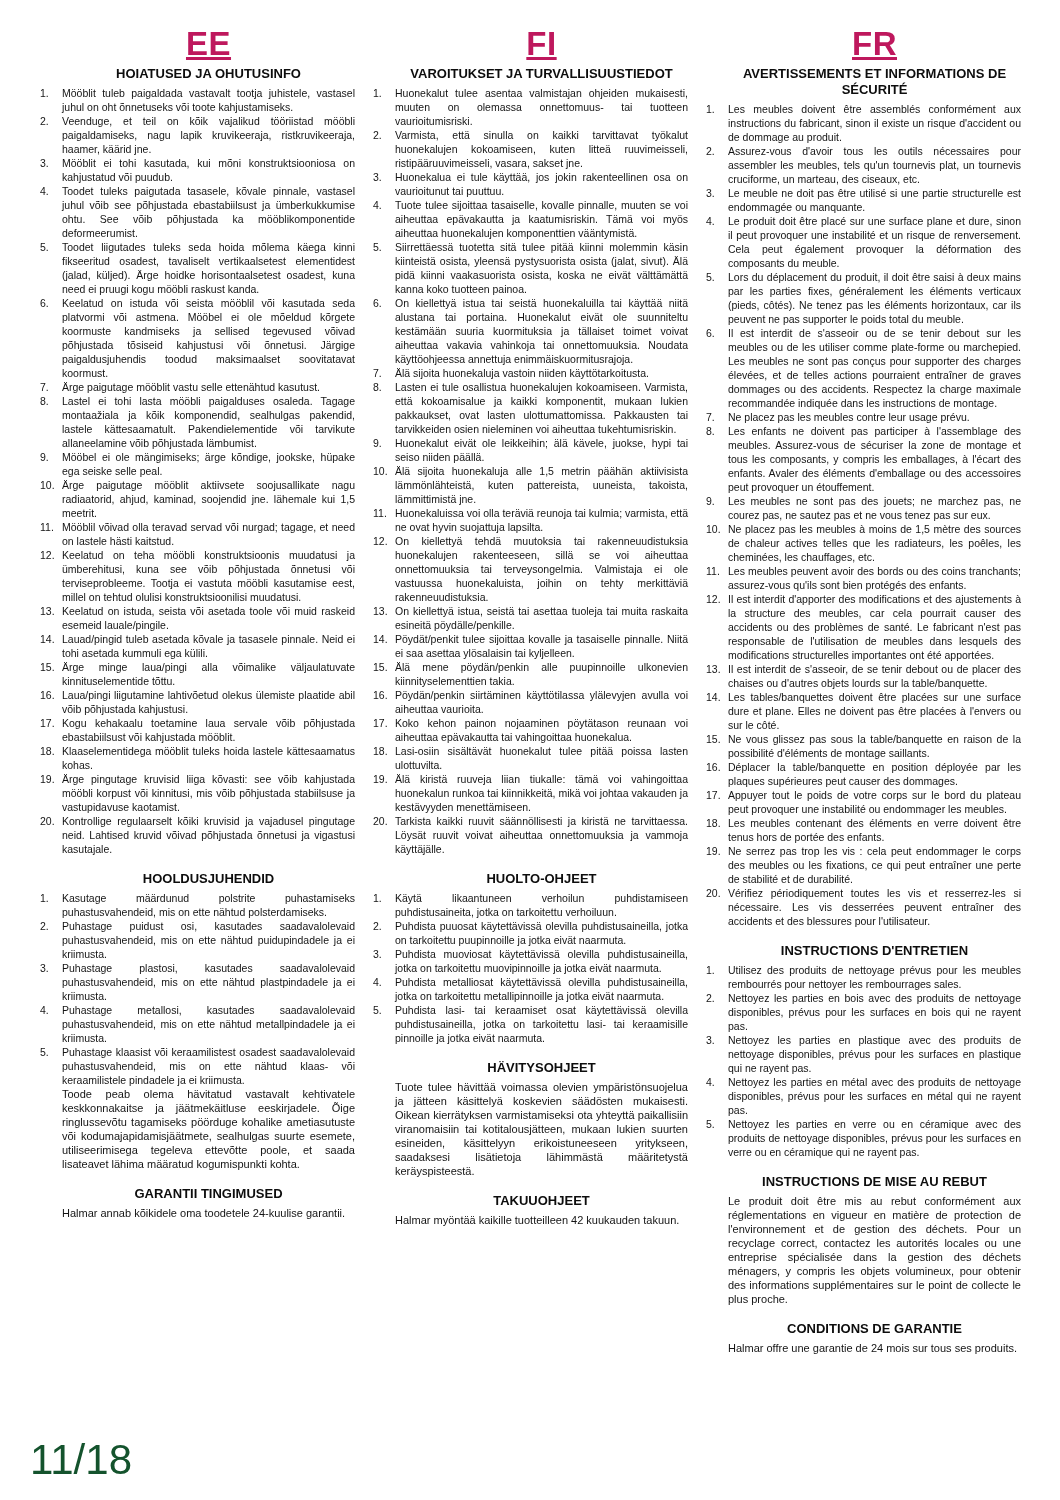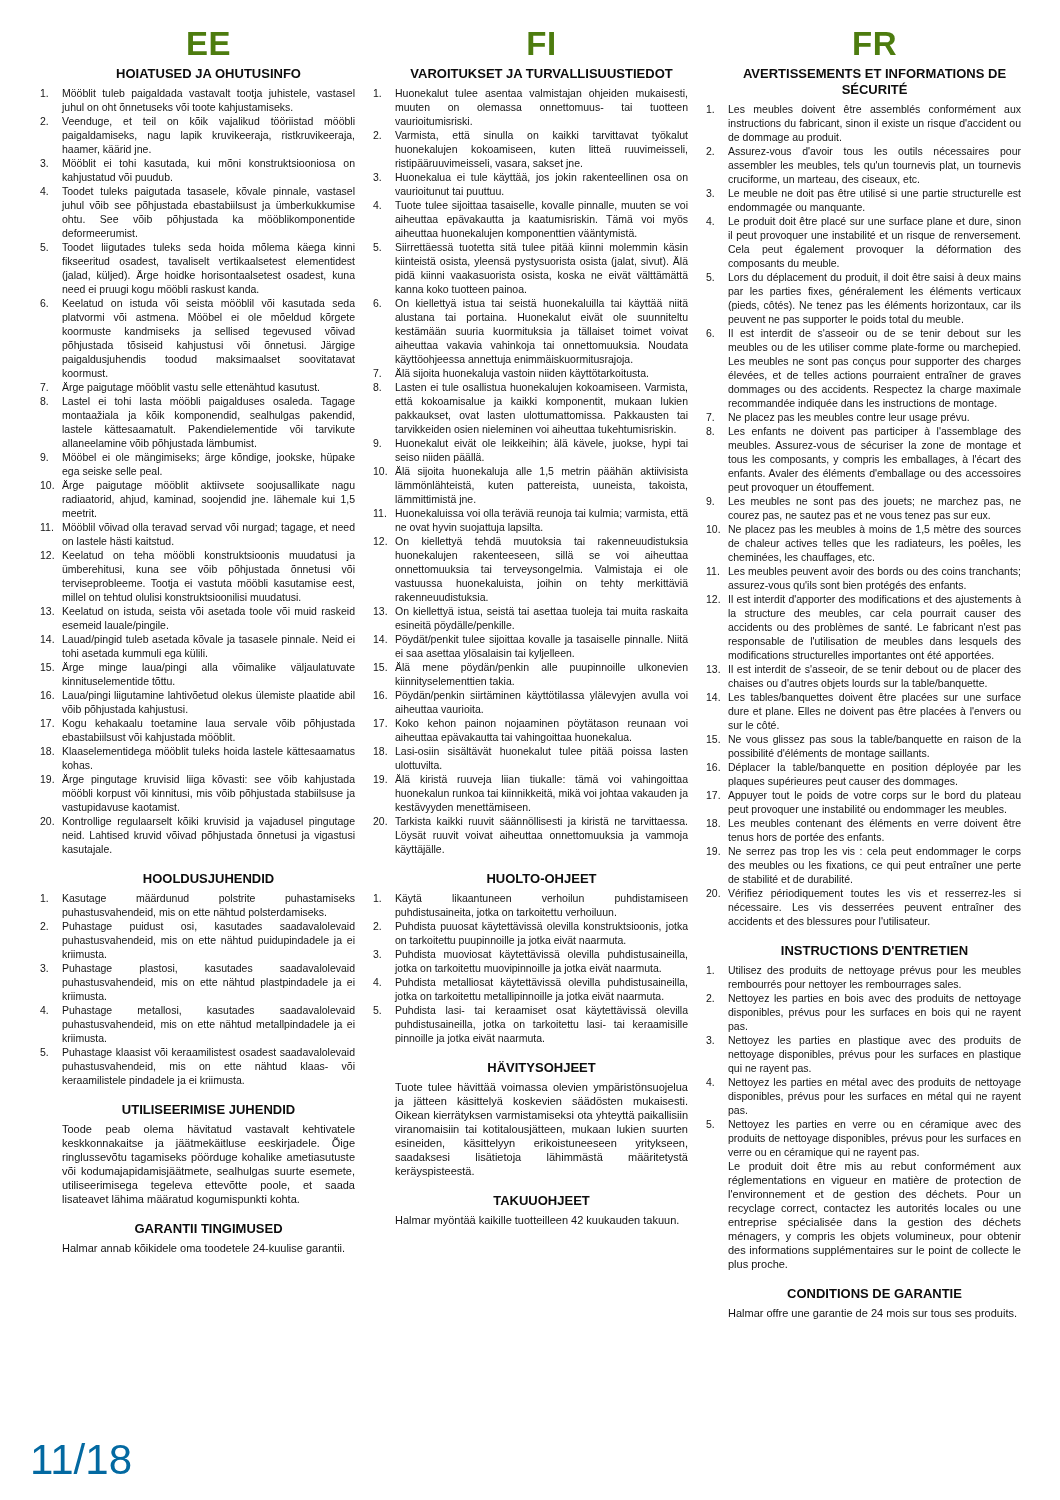--- a/index.html
+++ b/index.html
@@ -26,24 +26,25 @@
   }
   .col {
     width: 315px;
     flex: 0 0 315px;
   }
   .lang-code {
     text-align: center;
     font-size: 33px;
     font-weight: 700;
     letter-spacing: 0.5px;
-    color: #4d7c0f;
+    color: #be185d;
     margin: 0 0 4px 0;
     padding-left: 22px;
     line-height: 36px;
+    text-decoration: underline;
   }
   .section-title {
     text-align: center;
     font-size: 13px;
     font-weight: 700;
     color: #0d0d0d;
     margin: 0;
     padding: 15px 0 4px 22px;
     line-height: 16px;
   }
@@ -77,21 +78,21 @@
     font-size: 11px;
     line-height: 14px;
     text-align: justify;
   }
   .page-number {
     position: absolute;
     left: 30px;
     bottom: 18px;
     font-size: 42px;
     font-weight: 400;
-    color: #0369a1;
+    color: #14532d;
     line-height: 44px;
   }
 </style>
 </head>
 <body>
 
 <div class="page">
   <div class="columns">
       <section class="col">
         <h1 class="lang-code">EE</h1>
@@ -199,21 +200,20 @@
               <span class="num">4.</span>
               <span class="txt">Puhastage metallosi, kasutades saadavalolevaid puhastusvahendeid, mis on ette nähtud metallpindadele ja ei kriimusta.</span>
             </li>
             <li>
               <span class="num">5.</span>
               <span class="txt">Puhastage klaasist või keraamilistest osadest saadavalolevaid puhastusvahendeid, mis on ette nähtud klaas- või keraamilistele pindadele ja ei kriimusta.</span>
             </li>
           </ol>
         </div>
         <div class="section">
-          <h2 class="section-title">UTILISEERIMISE JUHENDID</h2>
           <p class="para">Toode peab olema hävitatud vastavalt kehtivatele keskkonnakaitse ja jäätmekäitluse eeskirjadele. Õige ringlussevõtu tagamiseks pöörduge kohalike ametiasutuste või kodumajapidamisjäätmete, sealhulgas suurte esemete, utiliseerimisega tegeleva ettevõtte poole, et saada lisateavet lähima määratud kogumispunkti kohta.</p>
         </div>
         <div class="section">
           <h2 class="section-title">GARANTII TINGIMUSED</h2>
           <p class="para">Halmar annab kõikidele oma toodetele 24-kuulise garantii.</p>
         </div>
       </section>
       <section class="col">
         <h1 class="lang-code">FI</h1>
         <div class="section">
@@ -303,21 +303,21 @@
         </div>
         <div class="section">
           <h2 class="section-title">HUOLTO-OHJEET</h2>
           <ol class="items">
             <li>
               <span class="num">1.</span>
               <span class="txt">Käytä likaantuneen verhoilun puhdistamiseen puhdistusaineita, jotka on tarkoitettu verhoiluun.</span>
             </li>
             <li>
               <span class="num">2.</span>
-              <span class="txt">Puhdista puuosat käytettävissä olevilla konstruktsioonis, jotka on tarkoitettu puupinnoille ja jotka eivät naarmuta.</span>
+              <span class="txt">Puhdista puuosat käytettävissä olevilla puhdistusaineilla, jotka on tarkoitettu puupinnoille ja jotka eivät naarmuta.</span>
             </li>
             <li>
               <span class="num">3.</span>
               <span class="txt">Puhdista muoviosat käytettävissä olevilla puhdistusaineilla, jotka on tarkoitettu muovipinnoille ja jotka eivät naarmuta.</span>
             </li>
             <li>
               <span class="num">4.</span>
               <span class="txt">Puhdista metalliosat käytettävissä olevilla puhdistusaineilla, jotka on tarkoitettu metallipinnoille ja jotka eivät naarmuta.</span>
             </li>
             <li>
@@ -441,20 +441,21 @@
               <span class="num">4.</span>
               <span class="txt">Nettoyez les parties en métal avec des produits de nettoyage disponibles, prévus pour les surfaces en métal qui ne rayent pas.</span>
             </li>
             <li>
               <span class="num">5.</span>
               <span class="txt">Nettoyez les parties en verre ou en céramique avec des produits de nettoyage disponibles, prévus pour les surfaces en verre ou en céramique qui ne rayent pas.</span>
             </li>
           </ol>
         </div>
         <div class="section">
+          <h2 class="section-title">INSTRUCTIONS DE MISE AU REBUT</h2>
           <p class="para">Le produit doit être mis au rebut conformément aux réglementations en vigueur en matière de protection de l'environnement et de gestion des déchets. Pour un recyclage correct, contactez les autorités locales ou une entreprise spécialisée dans la gestion des déchets ménagers, y compris les objets volumineux, pour obtenir des informations supplémentaires sur le point de collecte le plus proche.</p>
         </div>
         <div class="section">
           <h2 class="section-title">CONDITIONS DE GARANTIE</h2>
           <p class="para">Halmar offre une garantie de 24 mois sur tous ses produits.</p>
         </div>
       </section>
     </div>
   <div class="page-number">11/18</div>
 </div>

